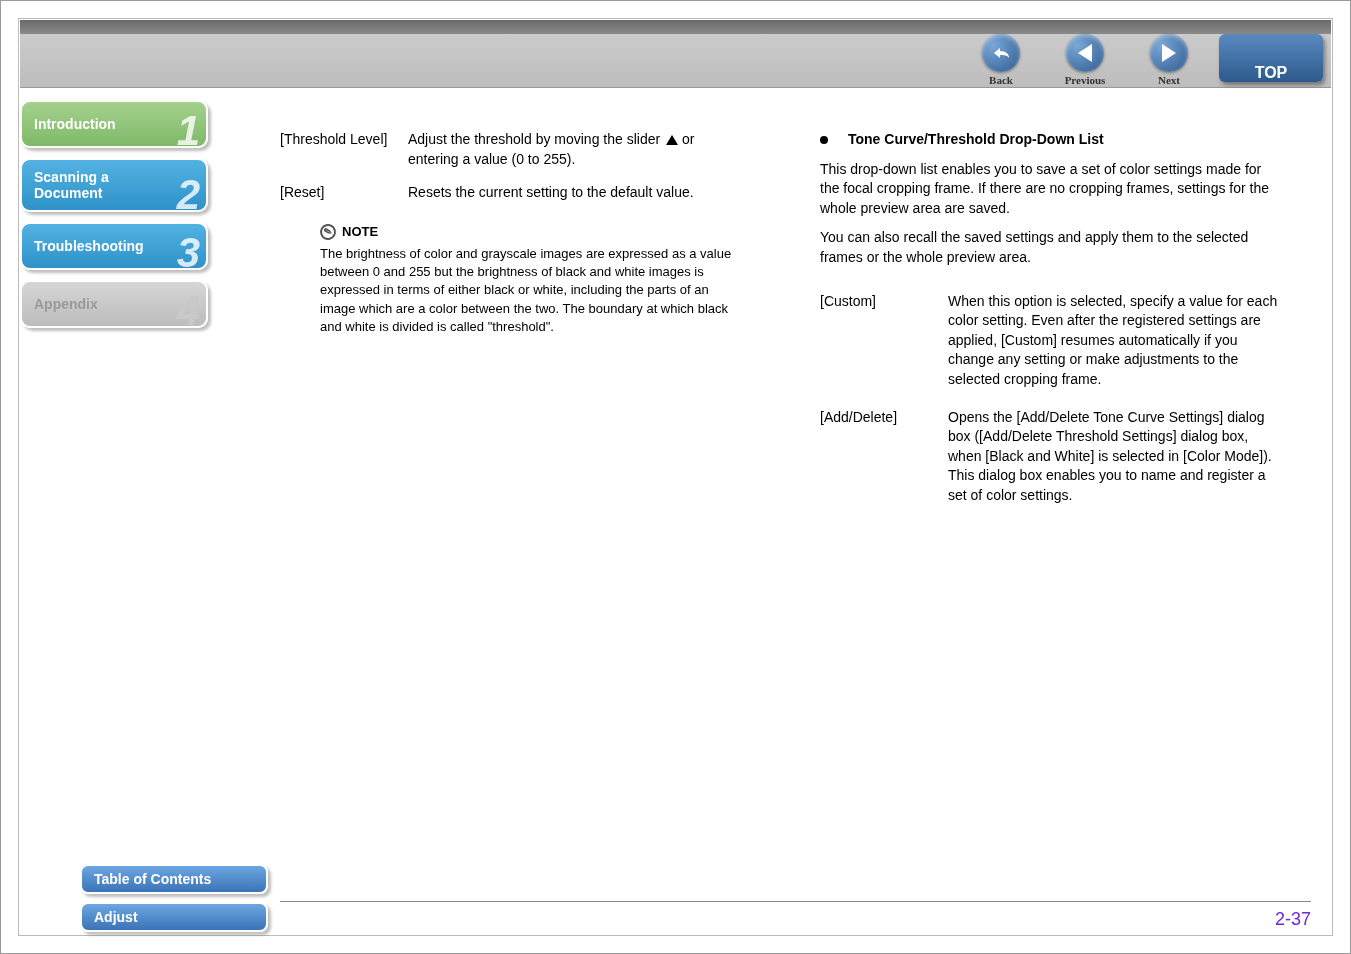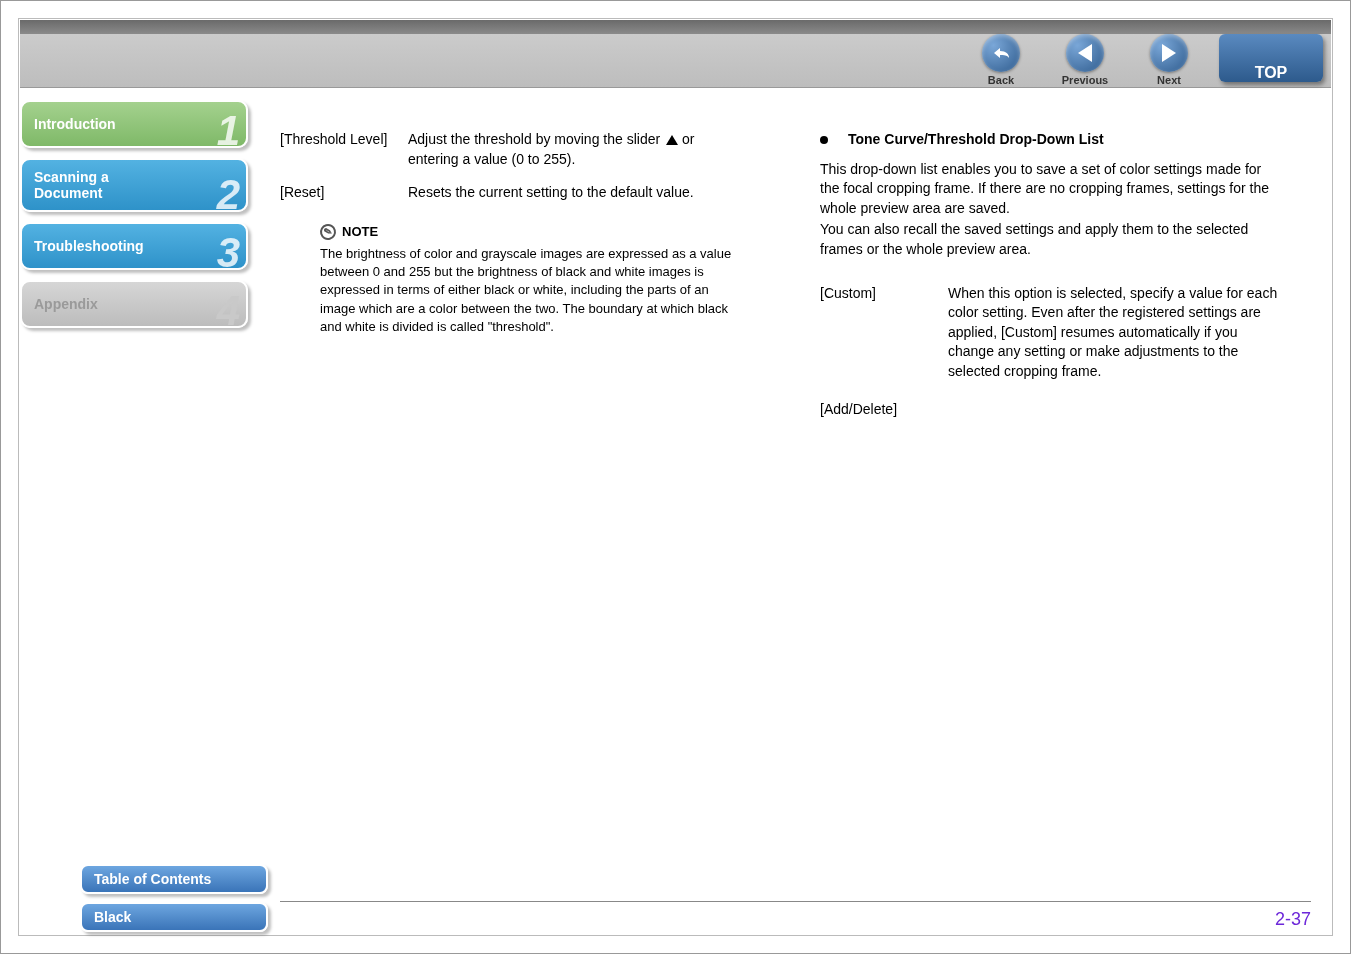--- a/index.html
+++ b/index.html
@@ -62,20 +62,21 @@
     align-items: center;
     justify-content: center;
     box-shadow: 0 1px 3px rgba(0,0,0,0.4), inset 0 2px 4px rgba(255,255,255,0.4);
     cursor: pointer;
   }
   .nav-label {
     font-size: 11px;
     font-weight: bold;
     color: #333;
     margin-top: 2px;
+    font-family: Liberation Serif, serif;
   }
   .top-button {
     position: absolute;
     right: 8px; top: 14px;
     width: 104px; height: 48px;
     background: linear-gradient(#5a8ac0, #2d5a8c);
     border-radius: 6px;
     display: flex;
     align-items: flex-end;
     justify-content: center;
@@ -87,21 +88,21 @@
   }
 
   
   .sidebar {
     position: absolute;
     left: 20px; top: 100px;
     width: 200px;
   }
   .tab {
     position: relative;
-    width: 228px;
+    width: 188px;
     height: 54px;
     border-radius: 10px;
     border: 2px solid #fff;
     margin-bottom: 10px;
     padding: 8px 12px;
     color: #fff;
     font-weight: bold;
     font-size: 14px;
     box-shadow: 3px 3px 3px rgba(0,0,0,0.25);
     cursor: pointer;
@@ -183,21 +184,21 @@
   .note-text { font-size: 13px; }
 
   .heading-row {
     display: flex; align-items: center; gap: 20px;
     font-weight: bold; font-size: 14px; margin-bottom: 10px;
   }
   .bullet-dot {
     width: 8px; height: 8px; border-radius: 50%;
     background: #000;
   }
-  .para { margin-bottom: 2px; }
+  .para { margin-bottom: 10px; }
 
   .def-row2 { display: flex; margin-bottom: 18px; }
   .def-term2 { width: 128px; flex-shrink: 0; }
   .def-desc2 { flex: 1; }
 
   .triangle-up {
     display: inline-block;
     width: 0; height: 0;
     border-left: 6px solid transparent;
     border-right: 6px solid transparent;
@@ -290,21 +291,21 @@
     <span class="label">Appendix</span>
     <span class="num" style="color:#c9c9c9;">4</span>
   </div>
 </div>
 
 <div class="bottom-tabs">
   <div class="btab">
     <span>Table of Contents</span>
   </div>
   <div class="btab">
-    <span>Black</span>
+    <span>Adjust</span>
   </div>
 </div>
 
 <div class="content">
 
   <div class="col col-left">
     <div class="def-row">
       <div class="def-term">[Threshold Level]</div>
       <div class="def-desc">
         <span>Adjust the threshold by moving the slider </span><span class="triangle-up"></span><span> or entering a value (0 to 255).</span>
@@ -331,18 +332,19 @@
     </div>
     <div class="para">This drop-down list enables you to save a set of color settings made for the focal cropping frame. If there are no cropping frames, settings for the whole preview area are saved.</div>
     <div class="para" style="margin-bottom:24px;">You can also recall the saved settings and apply them to the selected frames or the whole preview area.</div>
 
     <div class="def-row2">
       <div class="def-term2">[Custom]</div>
       <div class="def-desc2">When this option is selected, specify a value for each color setting. Even after the registered settings are applied, [Custom] resumes automatically if you change any setting or make adjustments to the selected cropping frame.</div>
     </div>
     <div class="def-row2">
       <div class="def-term2">[Add/Delete]</div>
+      <div class="def-desc2">Opens the [Add/Delete Tone Curve Settings] dialog box ([Add/Delete Threshold Settings] dialog box, when [Black and White] is selected in [Color Mode]). This dialog box enables you to name and register a set of color settings.</div>
     </div>
   </div>
 </div>
 
 <div class="footer-line"></div>
 <div class="page-num">2-37</div>
 
 </body></html>

